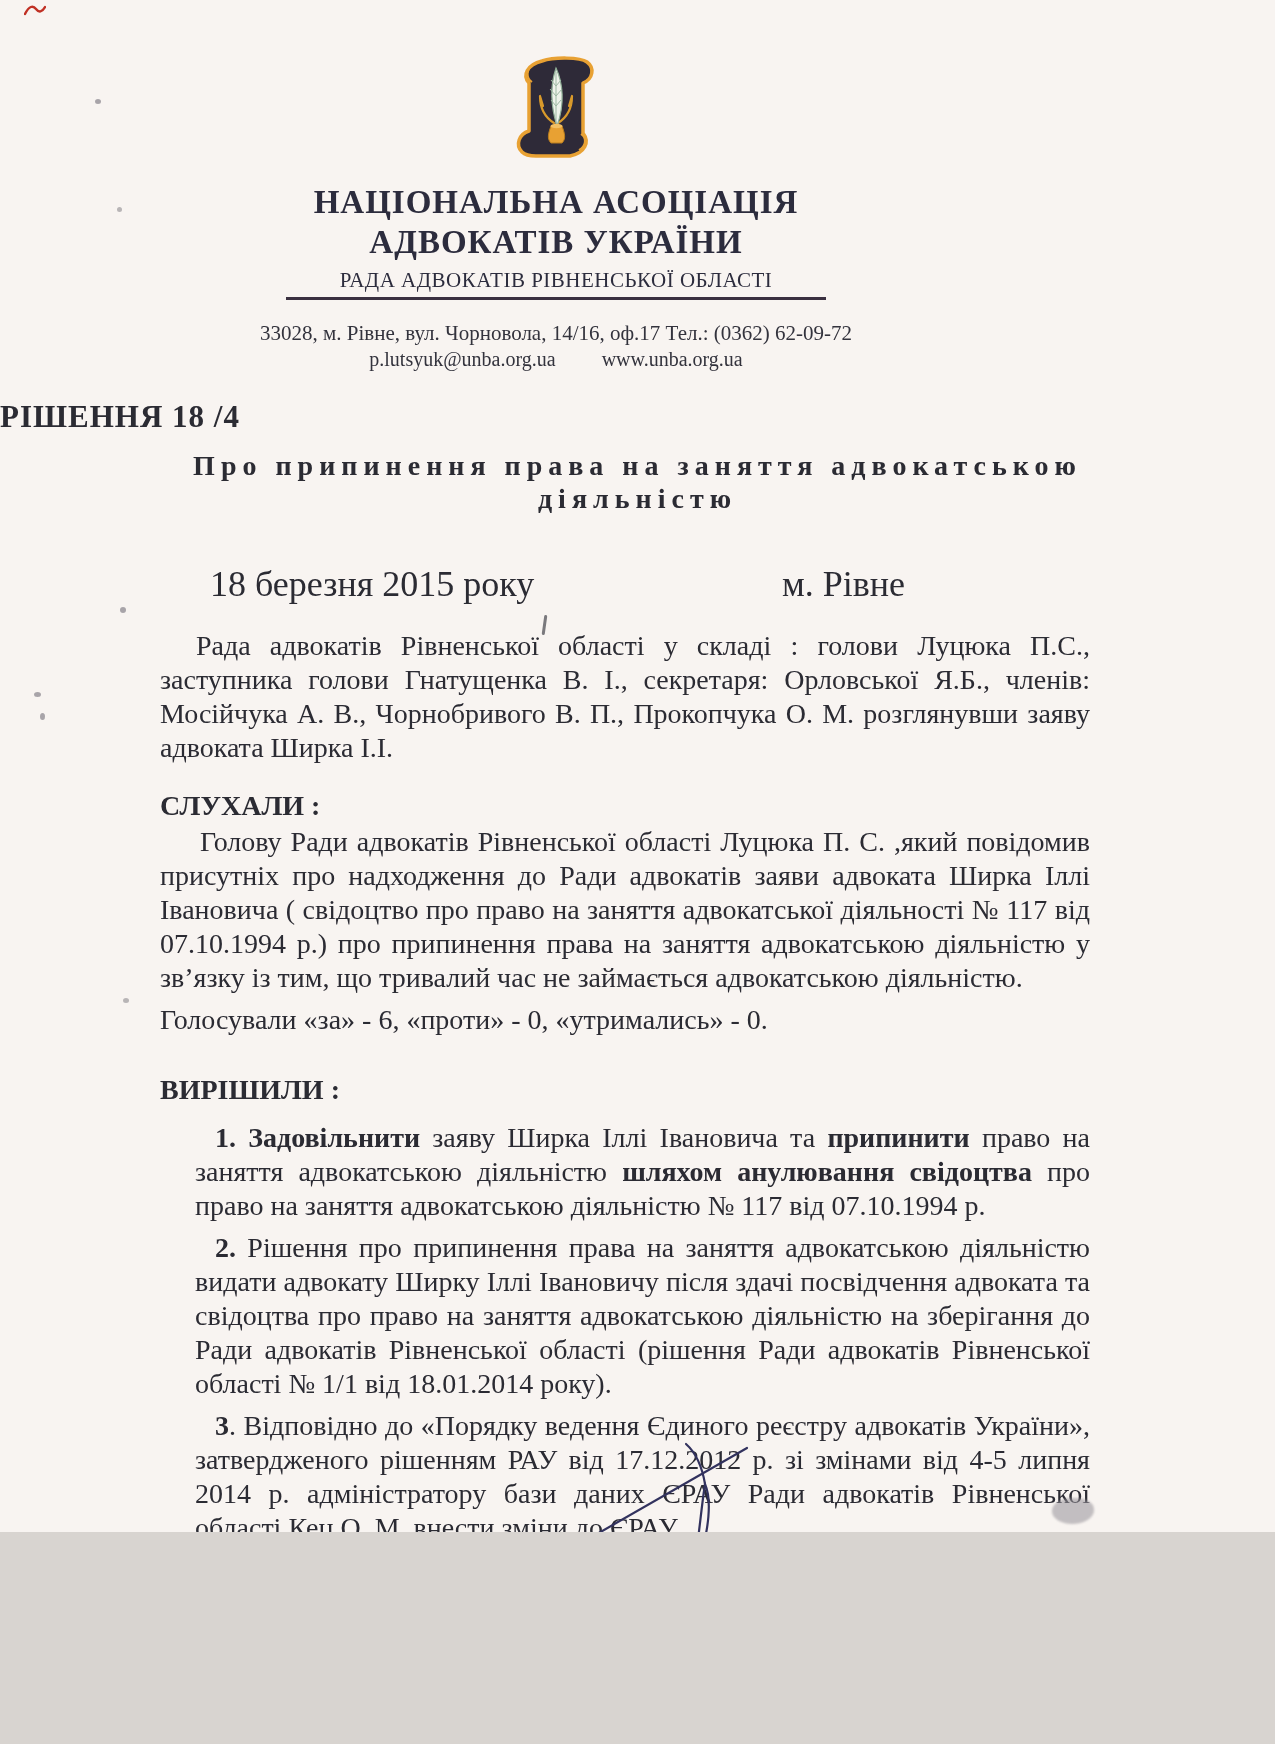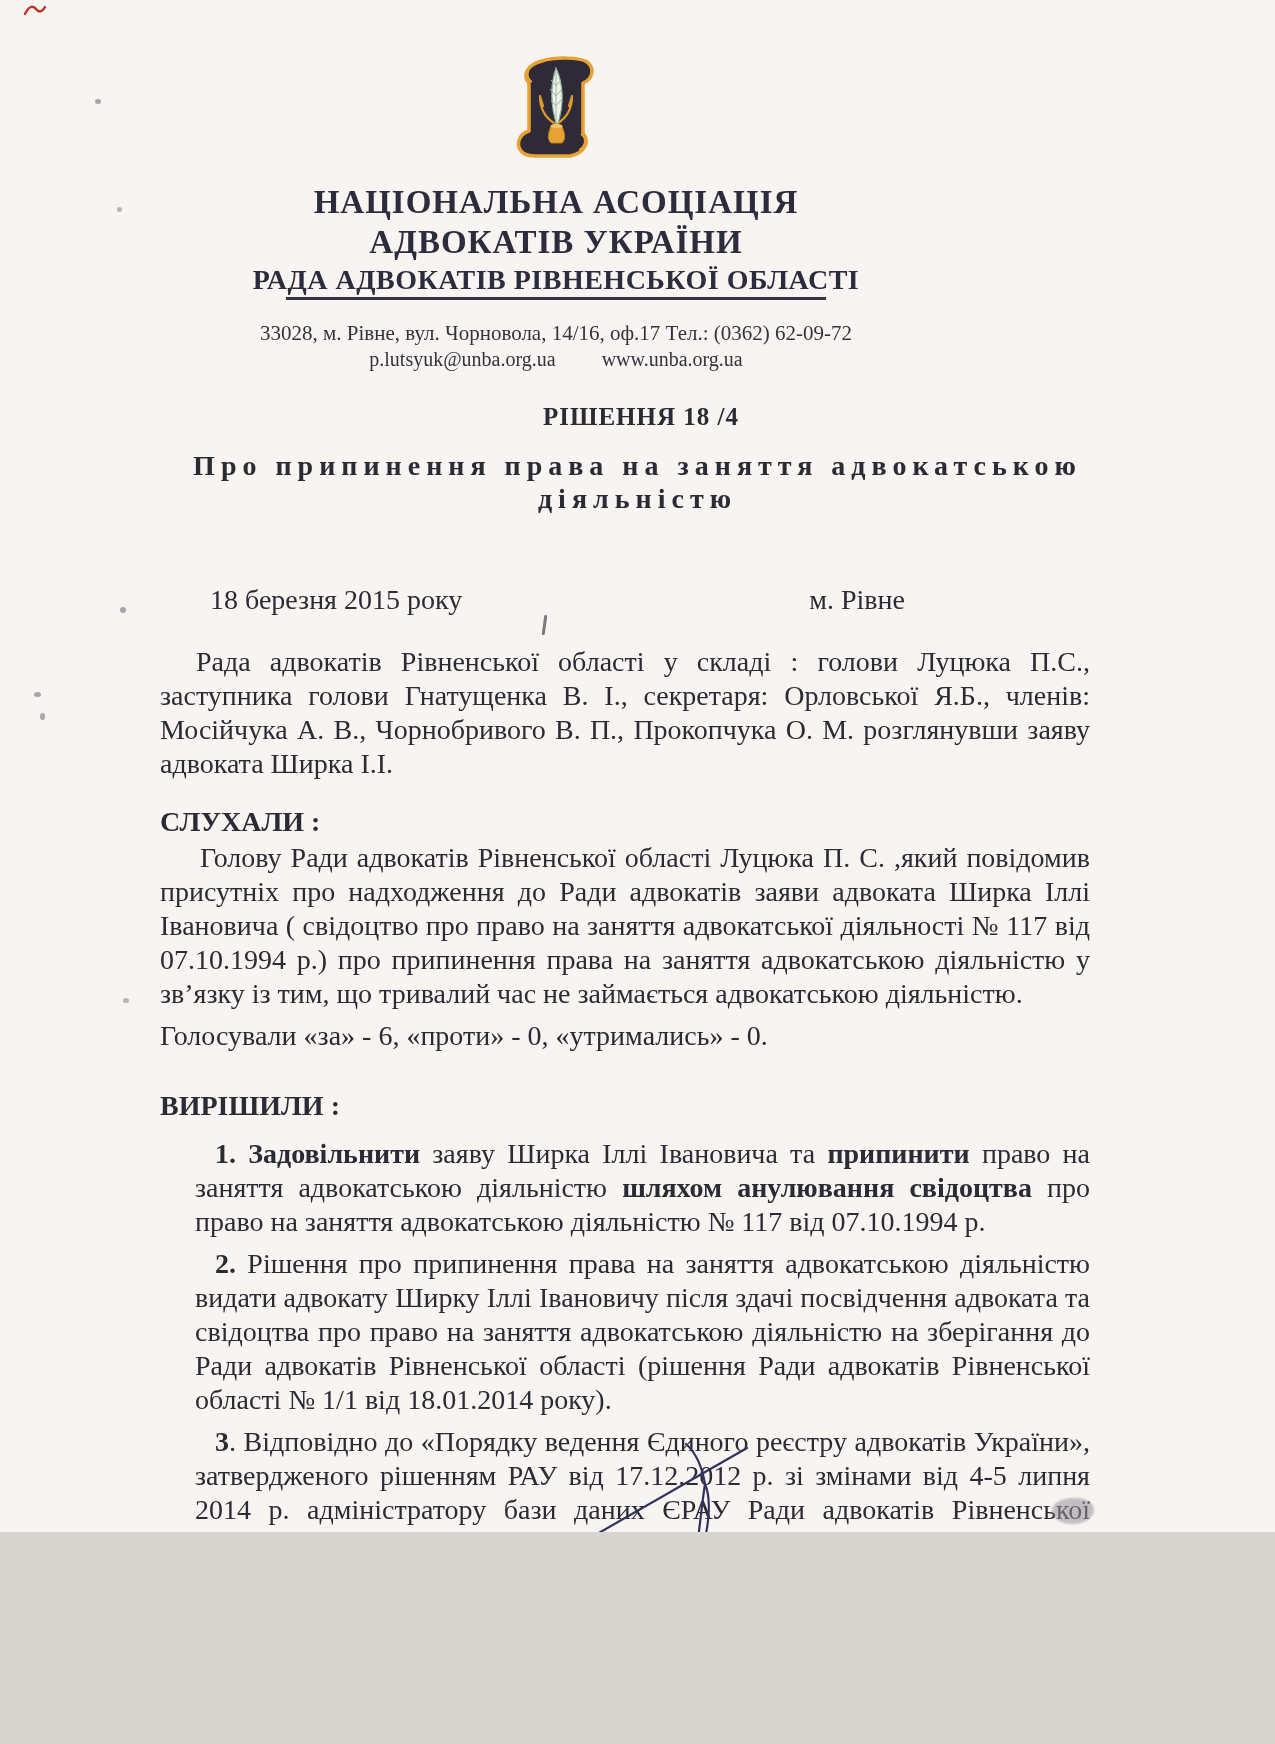--- a/index.html
+++ b/index.html
@@ -10,29 +10,29 @@
     background:#f8f4f1;
     font-family:"Liberation Serif","DejaVu Serif",serif;
     color:#2b2b33;
     overflow:hidden;
   }
   
   .hdr{width:1112px;text-align:center;padding-top:56px;}
   .logo{display:block;margin:0 auto;width:92px;height:102px;}
   .org1{margin-top:24px;font-size:33px;line-height:40px;font-weight:bold;color:#2c2c3d;letter-spacing:1px;}
   .org2{font-size:33px;line-height:40px;font-weight:bold;color:#2c2c3d;letter-spacing:1px;}
-  .org3{margin-top:2px;font-size:28px;line-height:32px;font-weight:bold;color:#2c2c3d;letter-spacing:.5px;}
+  .org3{margin-top:2px;font-size:21px;line-height:32px;font-weight:normal;color:#2c2c3d;letter-spacing:.5px;}
   .rule{width:540px;height:3px;background:#3a3040;margin:1px auto 0;}
   .addr{margin-top:20px;font-size:21px;line-height:26px;color:#33333d;}
   .contact{font-size:20px;line-height:26px;color:#33333d;display:flex;justify-content:center;gap:46px;}
   
-  .title{margin-top:26px;text-align:center;font-size:25px;line-height:38px;font-weight:bold;letter-spacing:1px;padding-left:7px;}
+  .title{margin-top:26px;text-align:left;font-size:31px;line-height:38px;font-weight:bold;letter-spacing:1px;}
   .subject{width:990px;margin:13px auto;text-align:center;font-size:28px;line-height:33px;font-weight:bold;letter-spacing:6px;}
   
-  .meta{margin-top:68px;display:flex;font-size:28px;line-height:34px;}
+  .meta{margin-top:52px;display:flex;font-size:36px;line-height:34px;}
   .meta .date{margin-left:210px;}
   .meta .place{margin-left:auto;margin-right:370px;}
   
   .para{margin:0 185px 0 160px;font-size:28px;line-height:34px;text-align:justify;}
   .intro{margin-top:28px;text-indent:36px;}
   .label{margin:24px 0 0 160px;font-size:28px;line-height:34px;font-weight:bold;}
   .heard{margin-top:2px;text-indent:40px;}
   .vote{margin:8px 185px 0 160px;font-size:28px;line-height:34px;}
   .decided{margin-top:36px;}
   .item{margin:8px 185px 0 195px;text-indent:20px;}

